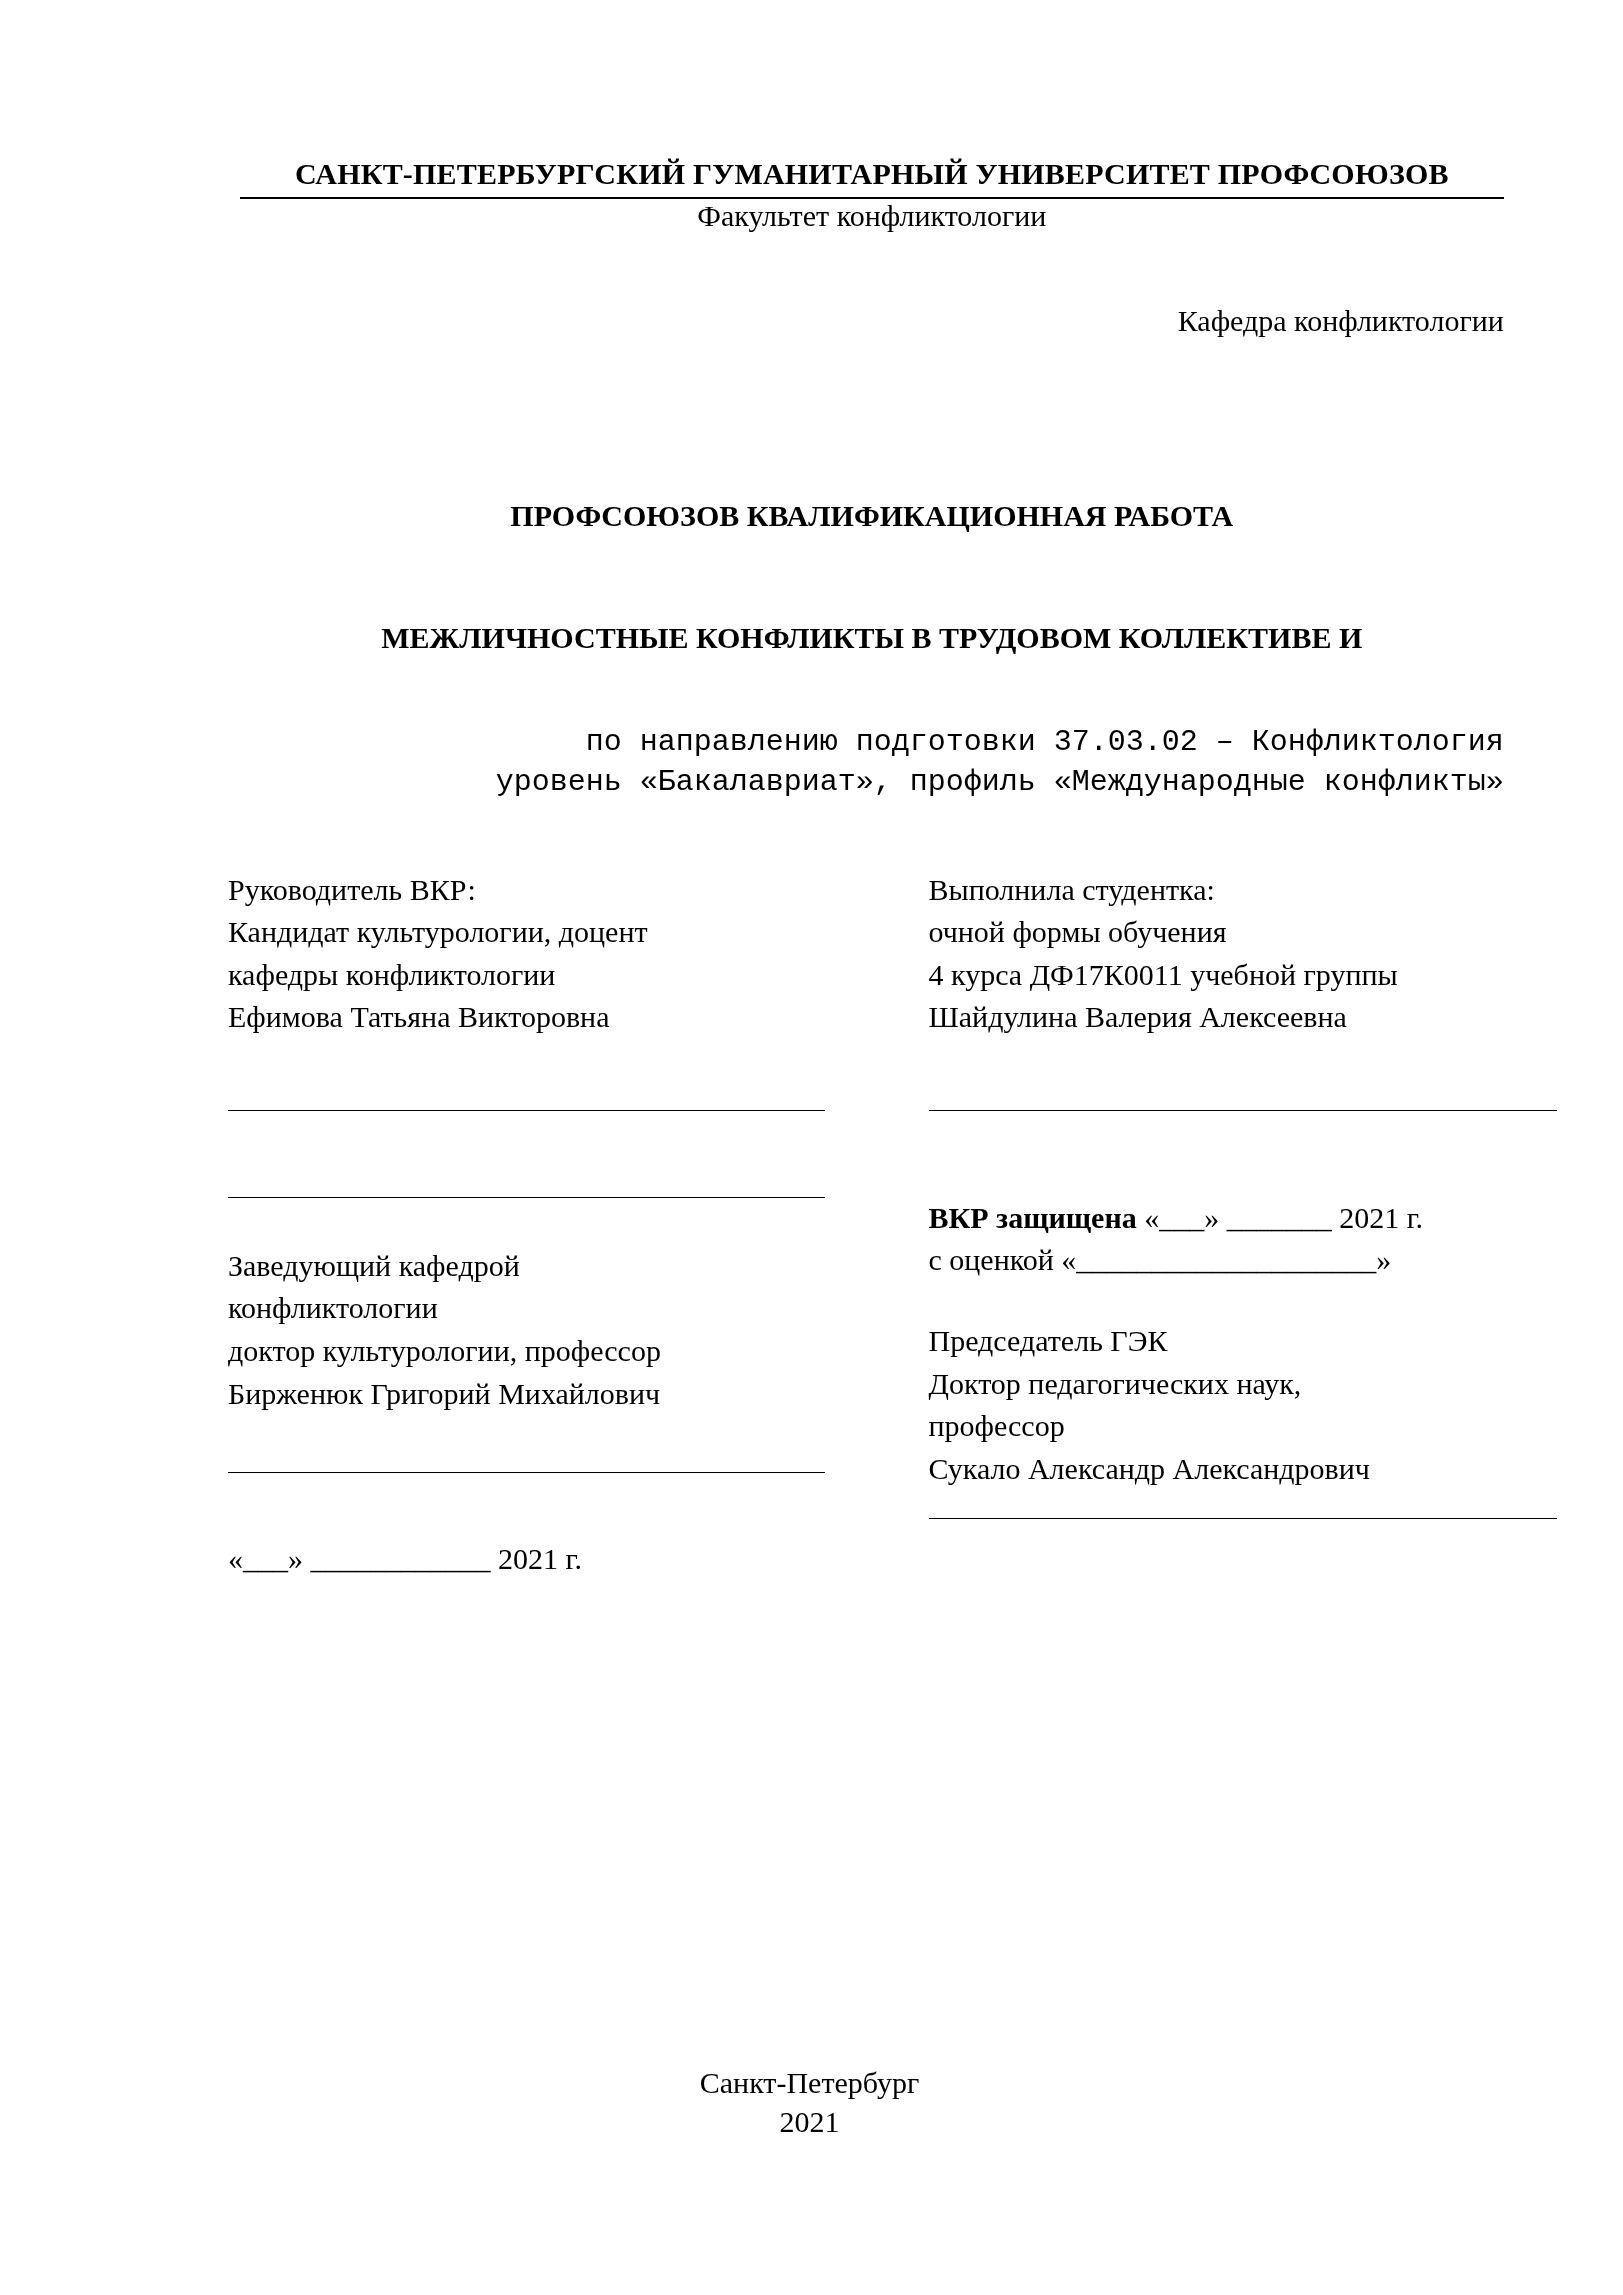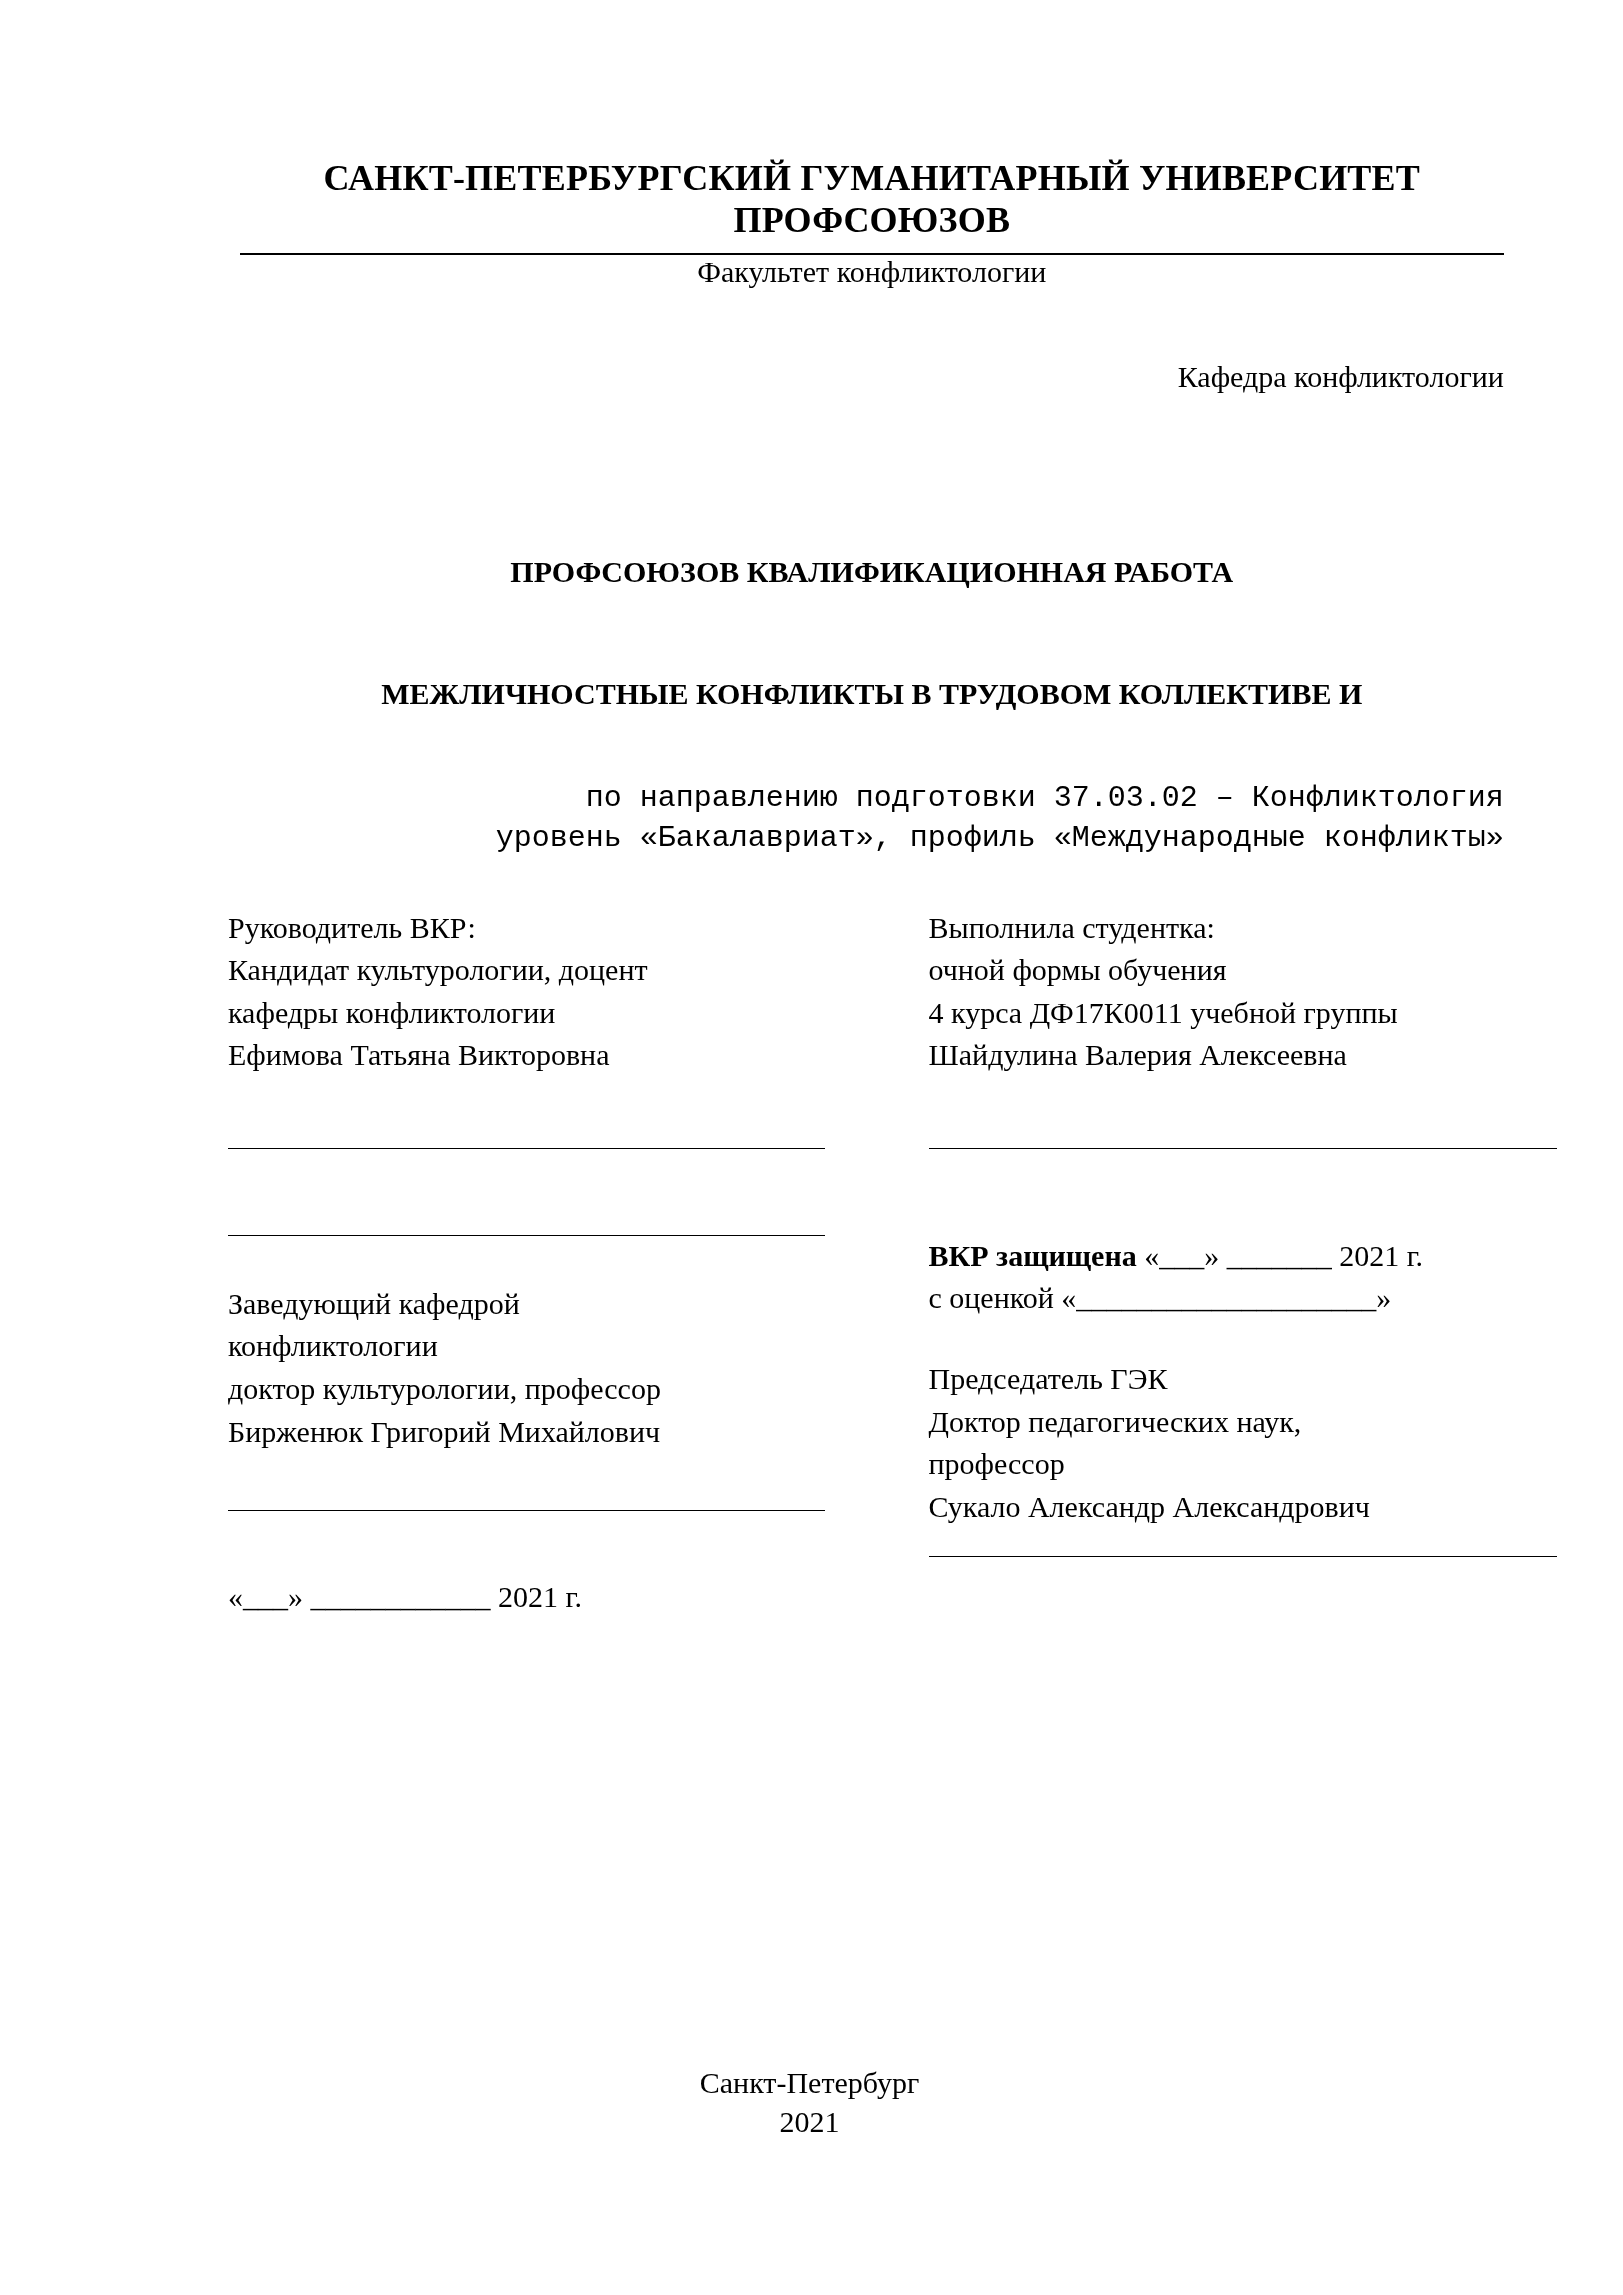--- a/index.html
+++ b/index.html
@@ -17,25 +17,25 @@
   .page {
     position: relative;
     width: 1623px;
     height: 2295px;
     box-sizing: border-box;
     padding: 157px 141px 94px 228px;
   }
 
   
   .university {
-    font-size: 36px;
+    font-size: 30px;
     font-weight: bold;
     text-align: center;
     letter-spacing: 0.2px;
-    padding-bottom: 12px;
+    padding-bottom: 6px;
     border-bottom: 2.4px solid #000;
     width: 1264px;
     margin-left: 11.8px;
   }
   .faculty {
     font-size: 30px;
     text-align: center;
     margin-top: 0;
     width: 1264px;
     margin-left: 11.8px;
@@ -72,21 +72,21 @@
     margin-top: 63px;
     line-height: 1.35;
     width: 1264px;
     margin-left: 11.8px;
     font-family: Liberation Mono, monospace;
   }
 
   
   .columns {
     display: flex;
-    margin-top: 48px;
+    margin-top: 66px;
     width: 1303px;
     gap: 20px;
   }
   .col {
     width: 50%;
     box-sizing: border-box;
   }
   .col-right {
     padding-left: 49px;
   }

